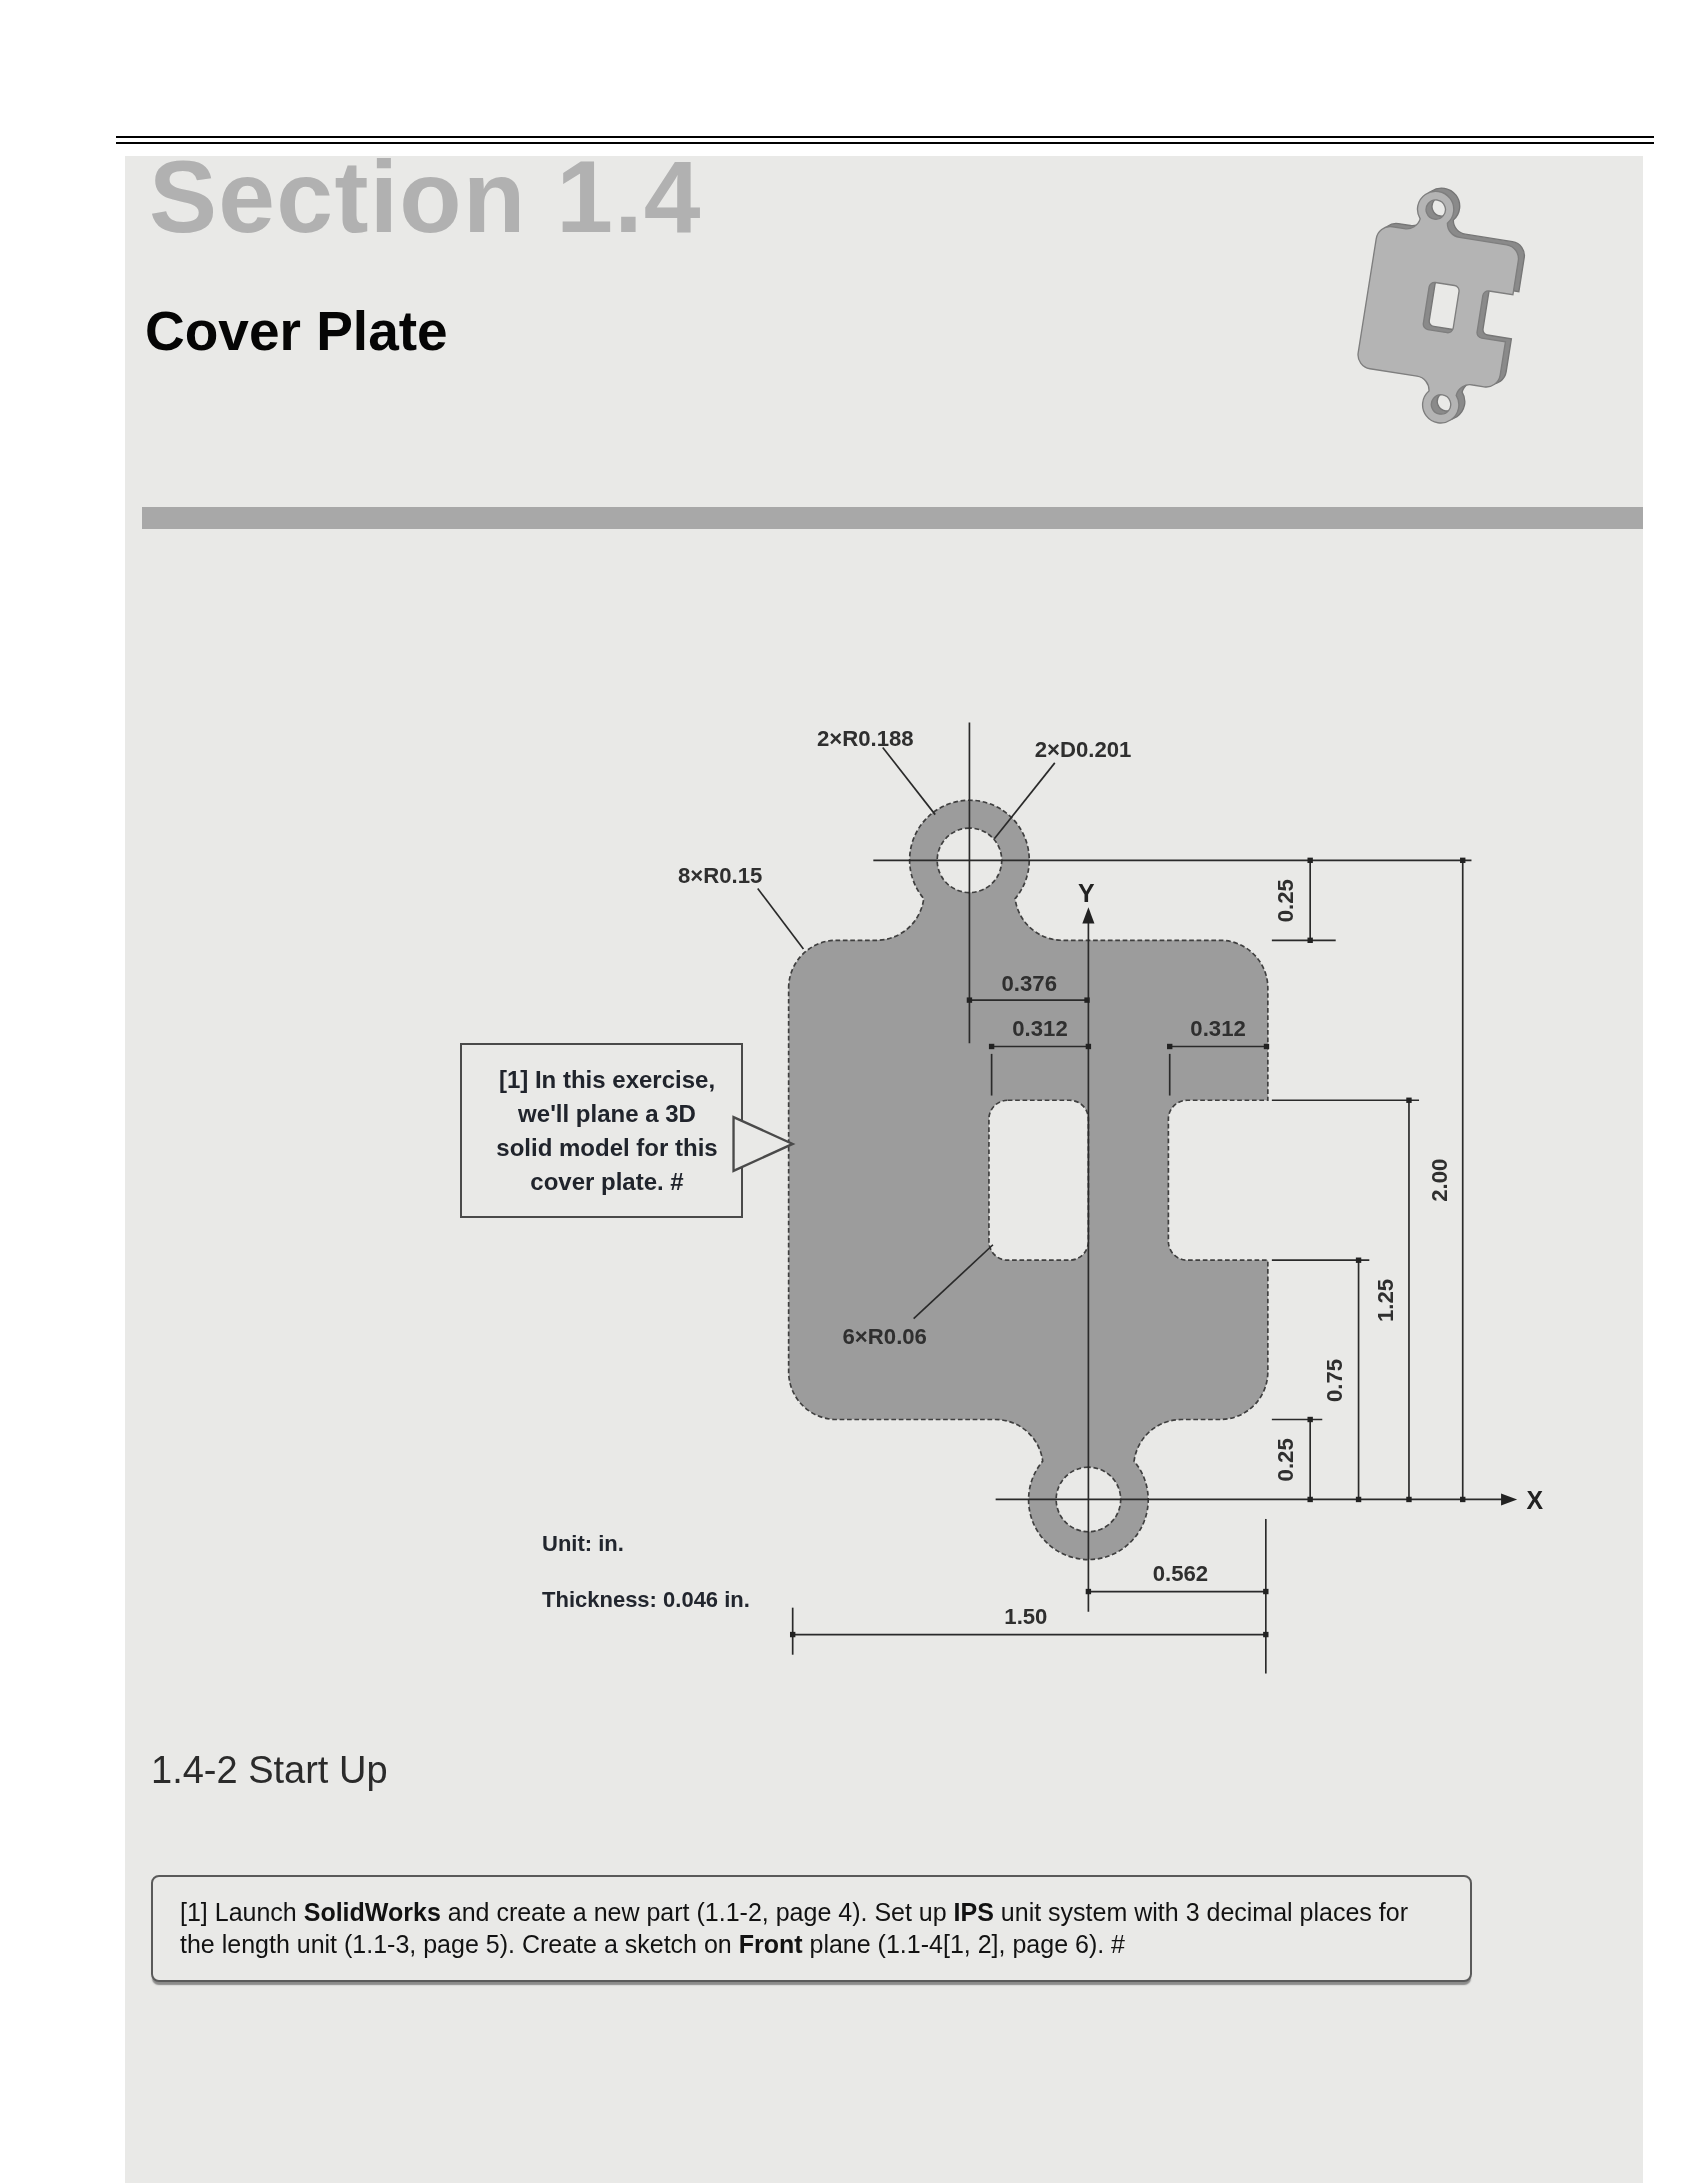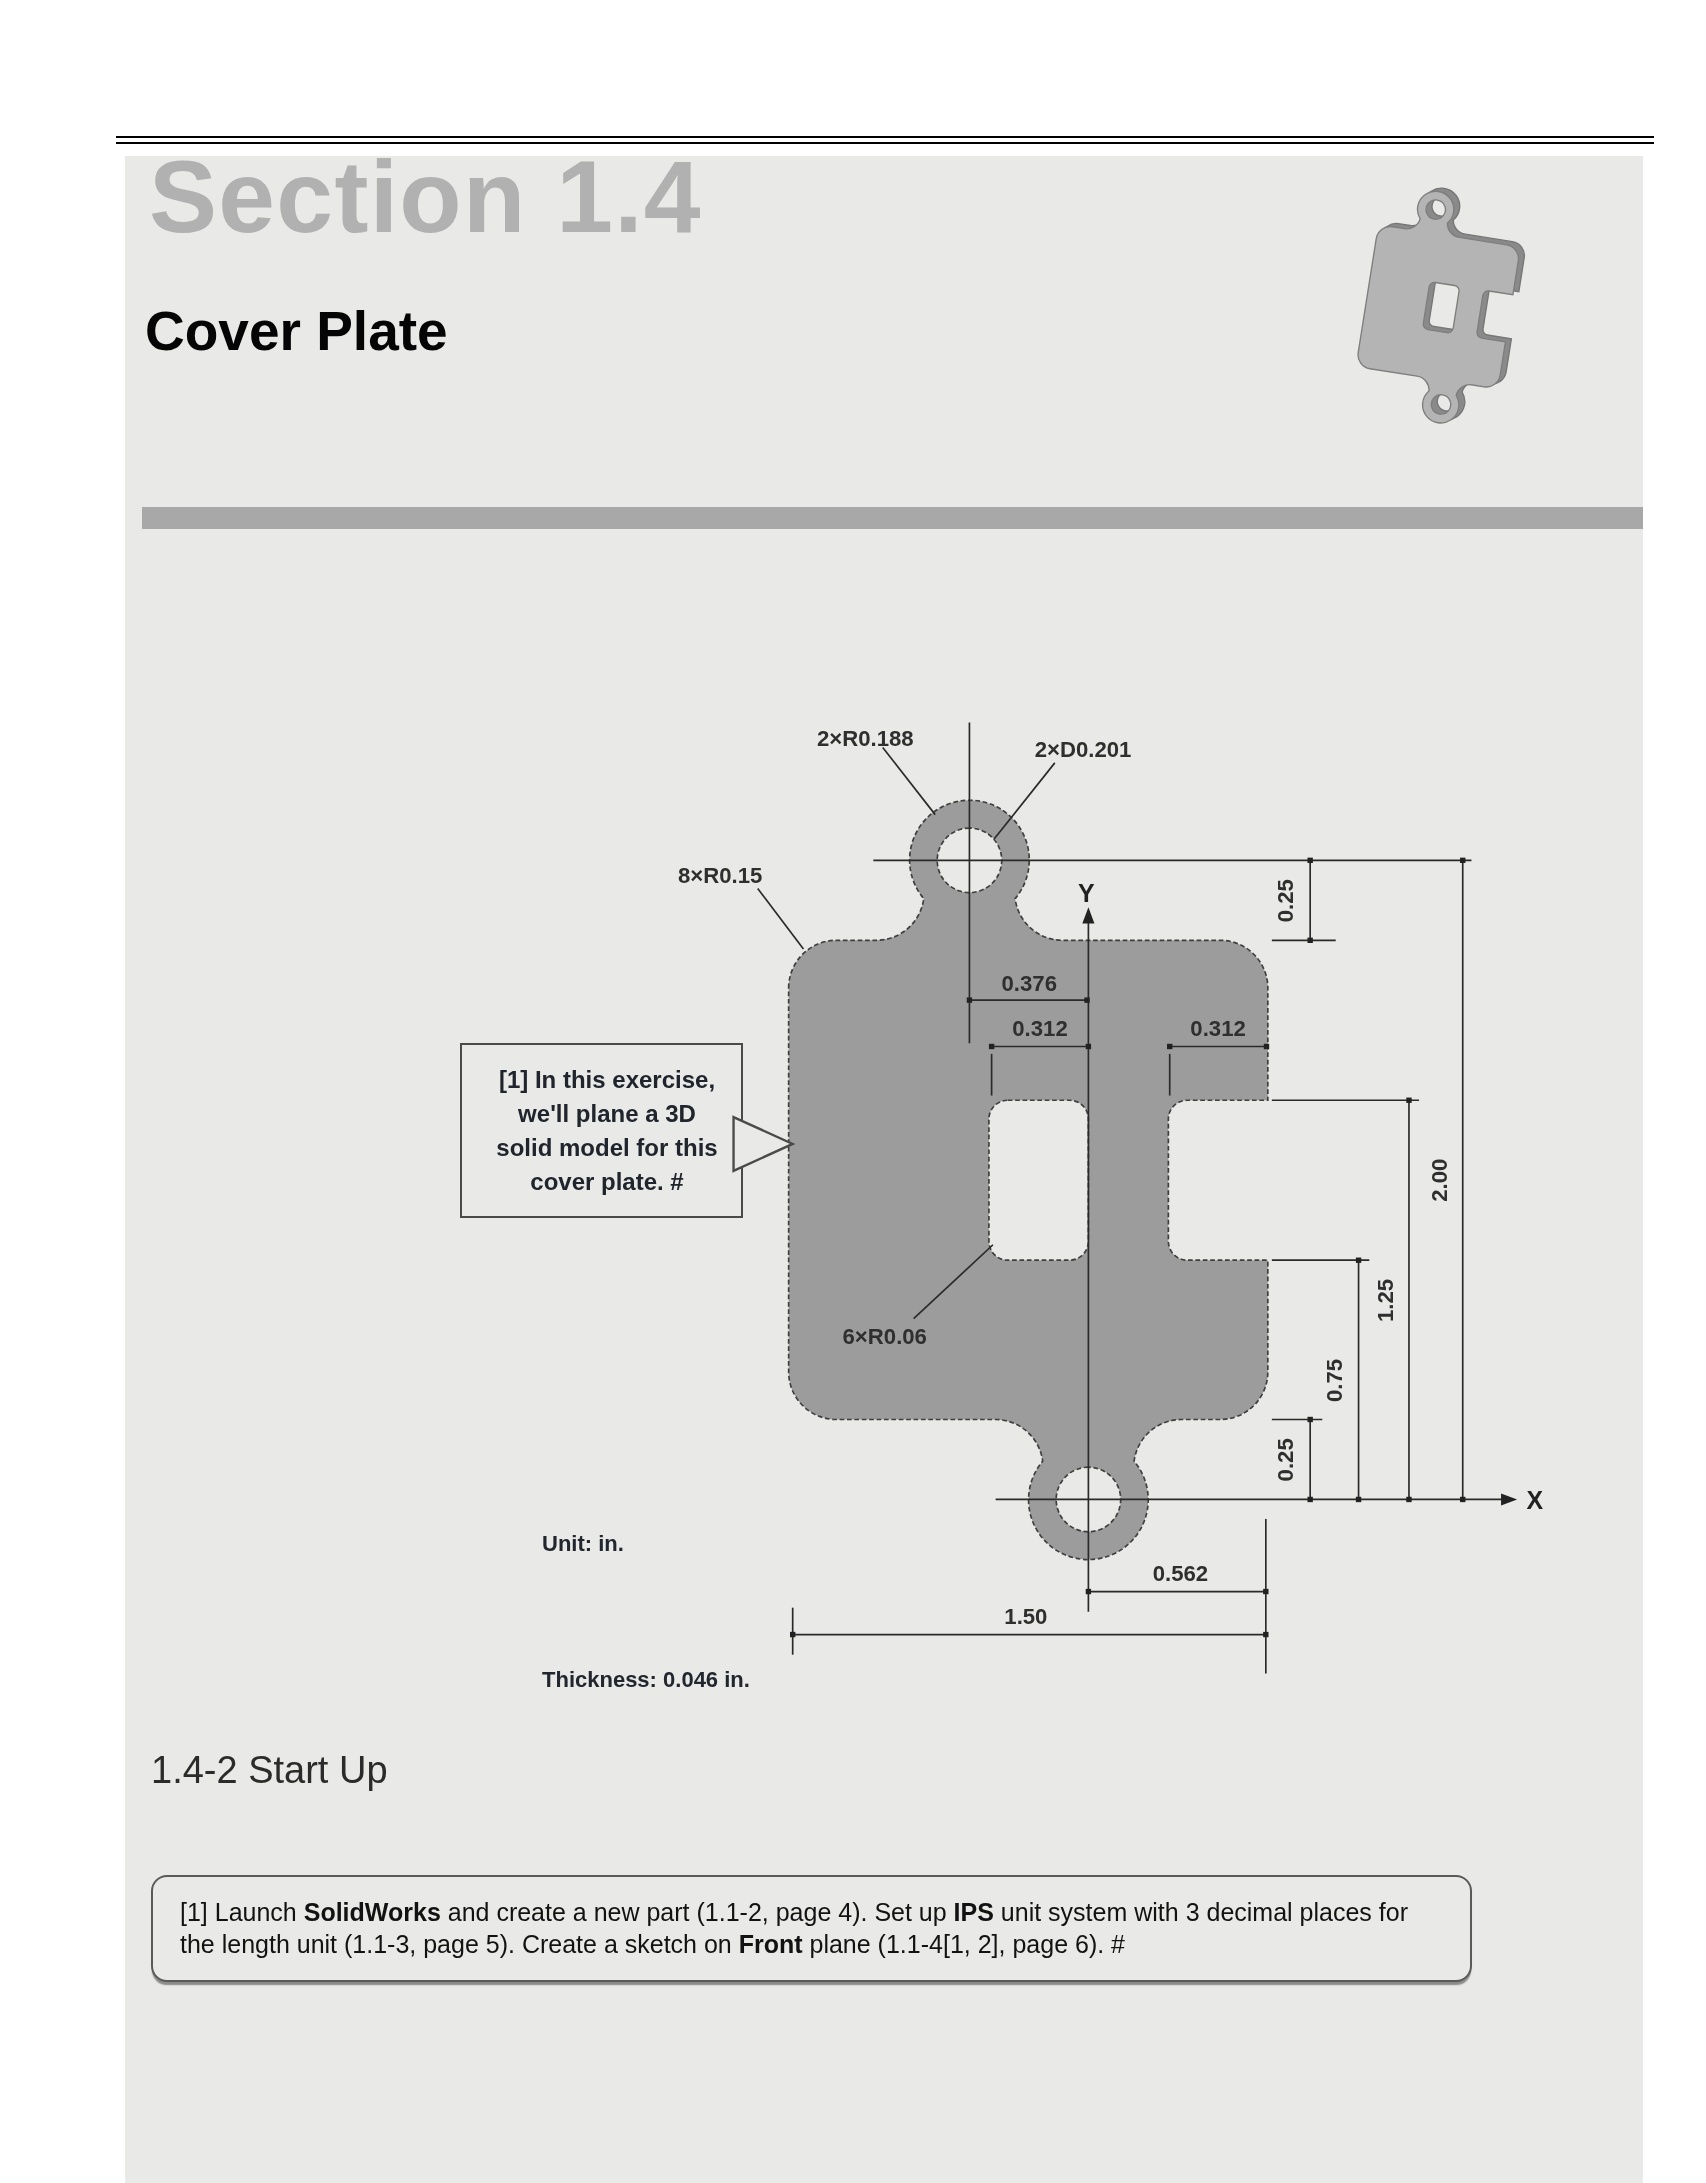--- a/index.html
+++ b/index.html
@@ -22,27 +22,27 @@
   .sub-h{position:absolute;font-size:38px;line-height:38px;font-weight:400;color:#2b2b2b;}
   #h141{left:151px;top:577px;}
   #h142{left:151px;top:1751px;}
   
   #callout{position:absolute;left:460px;top:1043px;width:268px;height:171px;
            border:2.7px solid #4a4a4a;display:flex;flex-direction:column;justify-content:center;
            text-align:center;font-weight:700;font-size:24px;line-height:34px;color:#20242c;padding-left:11px;}
   
   .note{position:absolute;font-size:22px;font-weight:600;color:#22262e;}
   #note-unit{left:542px;top:1531px;}
-  #note-thk{left:542px;top:1667px;}
+  #note-thk{left:542px;top:1587px;}
   
   svg text{font-family:"Liberation Sans",sans-serif;font-weight:700;font-size:33px;fill:#2f2f2f;}
   svg text.axis{font-size:37px;fill:#222;}
   
   #startup{position:absolute;left:151px;top:1875px;width:1321px;box-sizing:border-box;
-           border:2.7px solid #5a5a5a;border-radius:16px;background:#e9e9e7;
+           border:2.7px solid #5a5a5a;border-radius:8px;background:#e9e9e7;
            padding:19px 30px 20px 27px;font-size:25px;line-height:32px;color:#121212;
            box-shadow:0 4px 1.3px -1.3px rgba(60,60,60,.55);}
   .abs{position:absolute;}
 </style>
 </head>
 <body>
 
 <div id="page">
 
   <div id="rule"></div>

